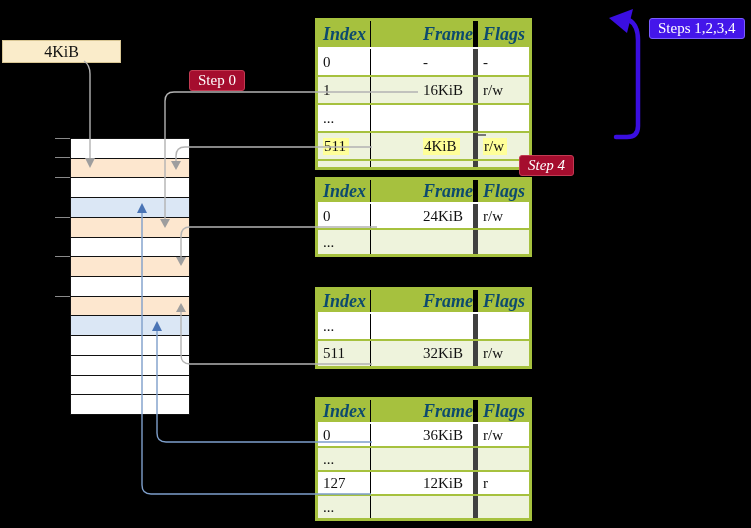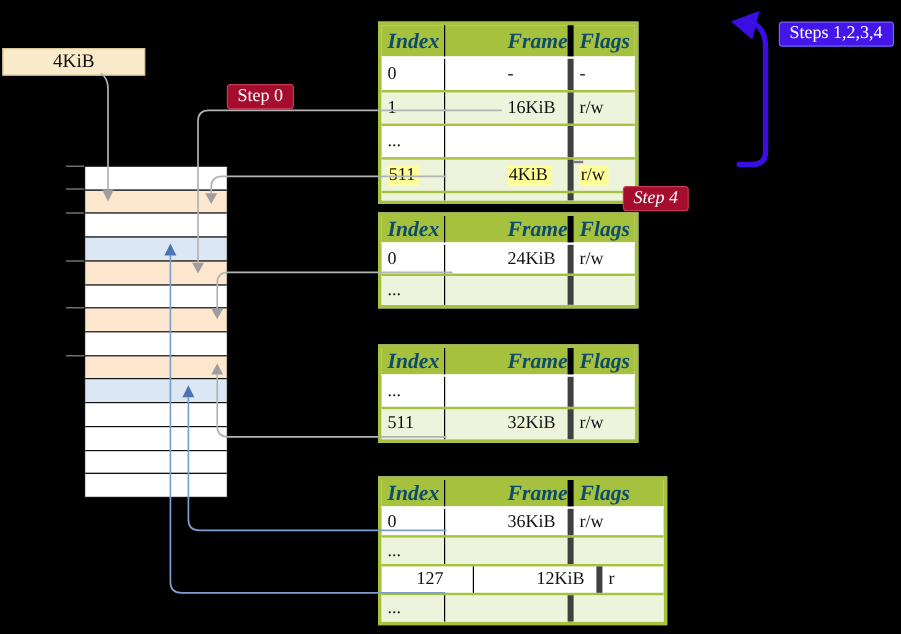--- a/index.html
+++ b/index.html
@@ -200,21 +200,21 @@
         <div class="prow after-head" style="height: 22px;">
           <div class="pcell c0">0</div>
           <div class="pcell c1">36KiB</div>
           <div class="pcell c2">r/w</div>
         </div>
         <div class="prow tint" style="height: 22px;">
           <div class="pcell c0">...</div>
           <div class="pcell c1"></div>
           <div class="pcell c2"></div>
         </div>
-        <div class="prow" style="height: 22px; padding-left: 24px;">
+        <div class="prow" style="height: 22px;">
           <div class="pcell c0">127</div>
           <div class="pcell c1">12KiB</div>
           <div class="pcell c2">r</div>
         </div>
         <div class="prow tint" style="height: 22px;">
           <div class="pcell c0">...</div>
           <div class="pcell c1"></div>
           <div class="pcell c2"></div>
         </div>
       </div>

